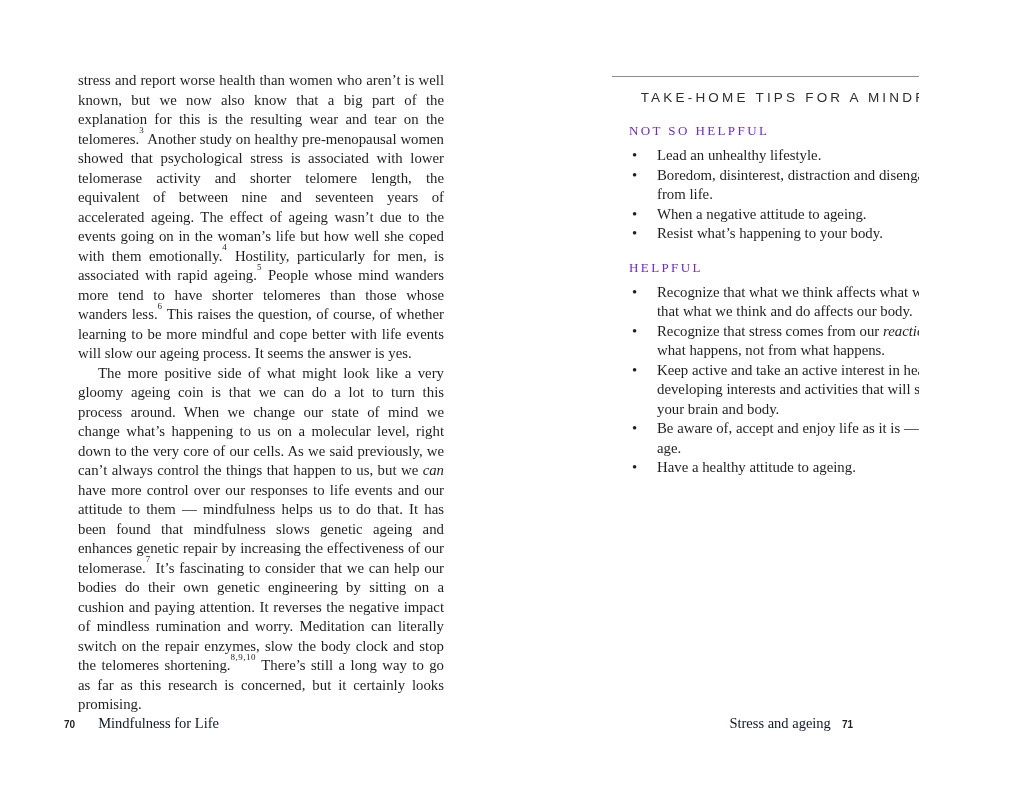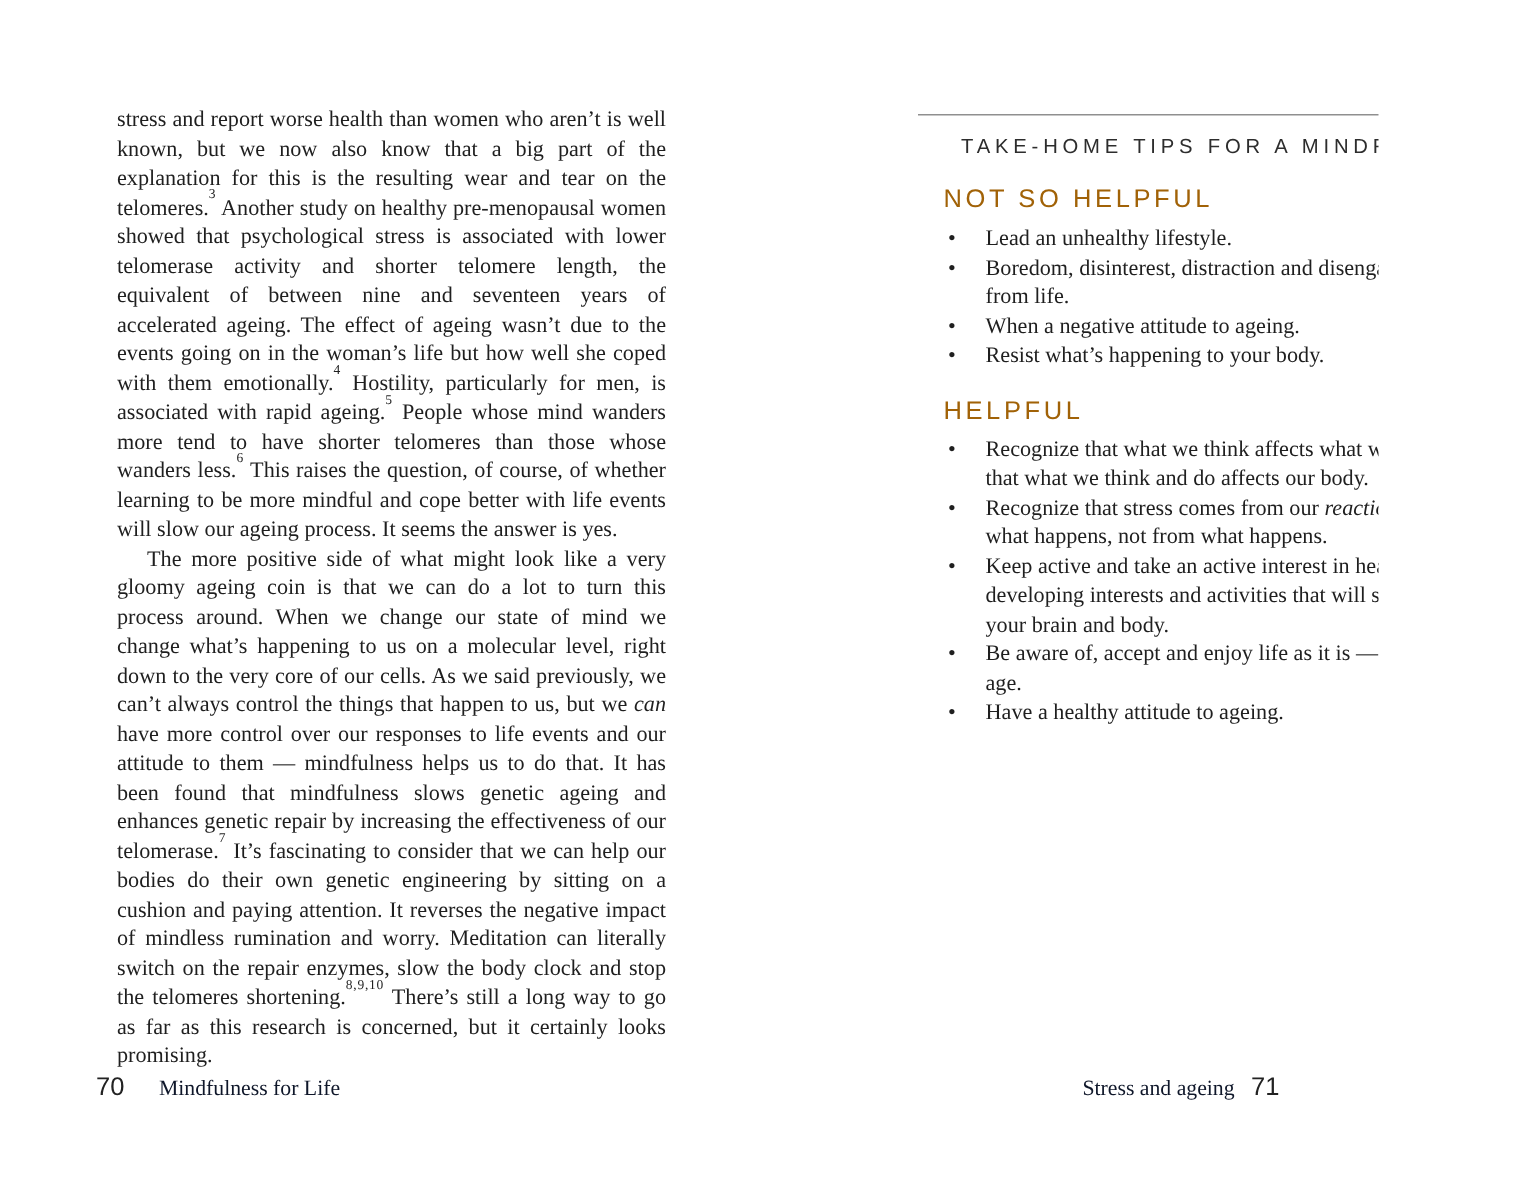--- a/index.html
+++ b/index.html
@@ -65,24 +65,24 @@
     line-height: 19px;
     letter-spacing: 3.2px;
     color: #2d2d2d;
   }
   .box-title .line {
     display: block;
     white-space: nowrap;
   }
   .subhead {
     margin: 16px 0 0 17px;
-    font-family: Liberation Sans, sans-serif;
-    font-size: 17px;
+    font-family: Liberation Serif, serif;
+    font-size: 13px;
     letter-spacing: 2.4px;
-    color: #a16207;
+    color: #6d28d9;
     white-space: nowrap;
   }
   .bullet-list {
     margin: 7px 0 0 17px;
   }
   .bullet-item {
     display: flex;
     align-items: flex-start;
   }
   .bullet {
@@ -106,22 +106,22 @@
   .footer {
     position: absolute;
     top: 715px;
     display: flex;
     align-items: baseline;
   }
   .footer-left { left: 64px; }
   .footer-right { right: 66px; }
   .pagenum {
     font-family: "Liberation Sans", sans-serif;
-    font-weight: normal;
-    font-size: 17px;
+    font-weight: bold;
+    font-size: 10px;
     color: #222222;
     text-align: center;
   }
   .running-title {
     font-family: "Liberation Serif", serif;
     font-size: 14.5px;
     color: #0f172a;
   }
   .footer-left .running-title { margin-left: 23px; }
   .footer-right .running-title { margin-right: 11px; }

